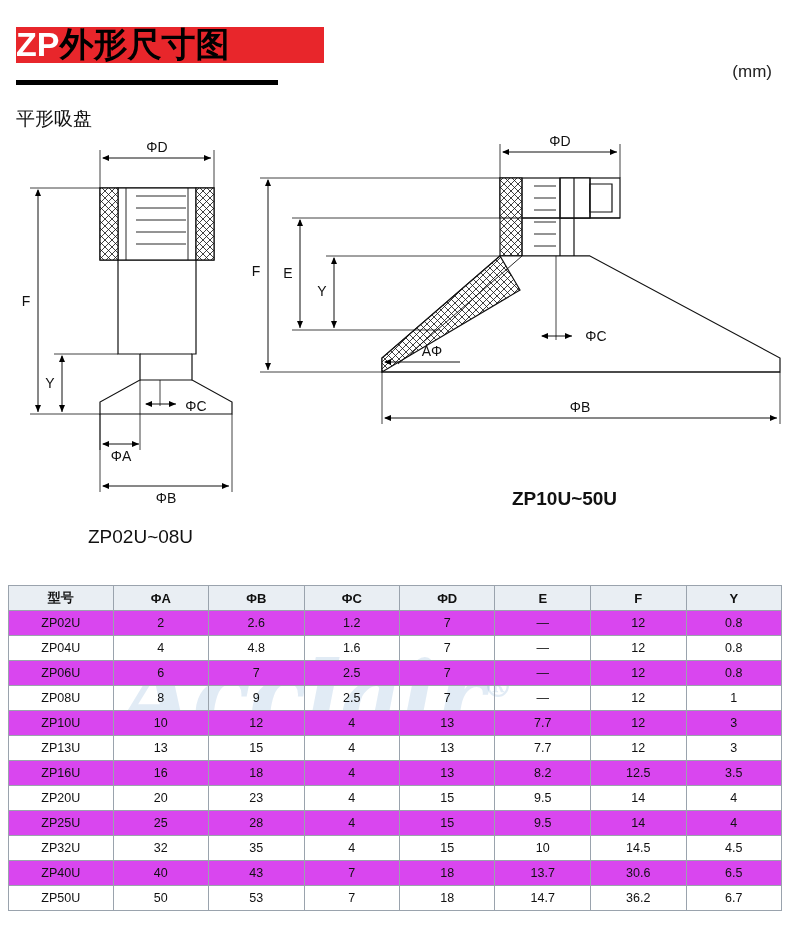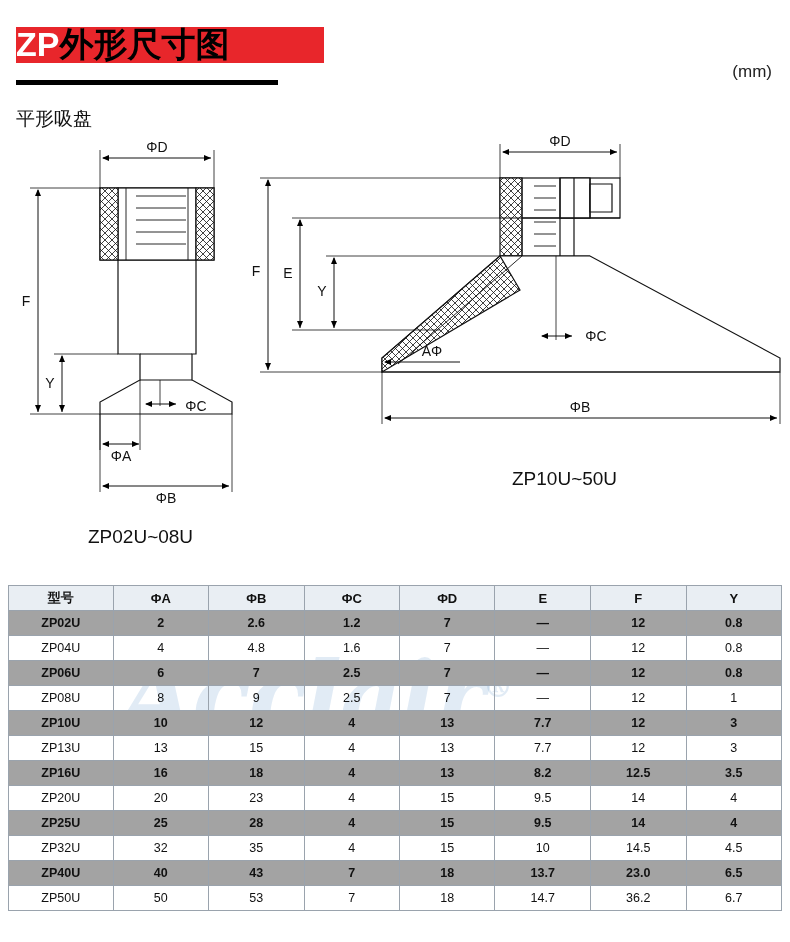--- a/index.html
+++ b/index.html
@@ -84,21 +84,21 @@
     width: 790px;
     height: 440px;
   }
   .fig-caption {
     position: absolute;
     font-size: 19px;
     color: #111;
     white-space: nowrap;
   }
   .cap-left { left: 88px; top: 398px; }
-  .cap-right { left: 512px; top: 340px; }
+  .cap-right { left: 512px; top: 360px; font-weight: bold; }
 
   
   .watermark {
     position: absolute;
     left: 120px;
     top: 640px;
     font-size: 96px;
     font-weight: bold;
     font-style: italic;
     color: rgba(120,165,210,0.22);
@@ -132,22 +132,21 @@
     font-weight: normal;
     color: #111;
     background: transparent;
   }
   table.spec thead th {
     font-weight: bold;
     font-size: 13px;
     background: #e9eef3;
   }
   table.spec tbody tr.alt td {
-    background: #a3a3a3;
-    font-weight: bold;
+    background: #d946ef;
   }
   table.spec td.model, table.spec th.model {
     width: 104px;
   }
   table.spec td:not(.model), table.spec th:not(.model) {
     width: 95px;
   }
 </style>
 </head>
 <body>
@@ -407,21 +406,21 @@
         <td>14.5</td>
         <td>4.5</td>
       </tr>
       <tr class="alt">
         <td class="model">ZP40U</td>
         <td>40</td>
         <td>43</td>
         <td>7</td>
         <td>18</td>
         <td>13.7</td>
-        <td>23.0</td>
+        <td>30.6</td>
         <td>6.5</td>
       </tr>
       <tr>
         <td class="model">ZP50U</td>
         <td>50</td>
         <td>53</td>
         <td>7</td>
         <td>18</td>
         <td>14.7</td>
         <td>36.2</td>

